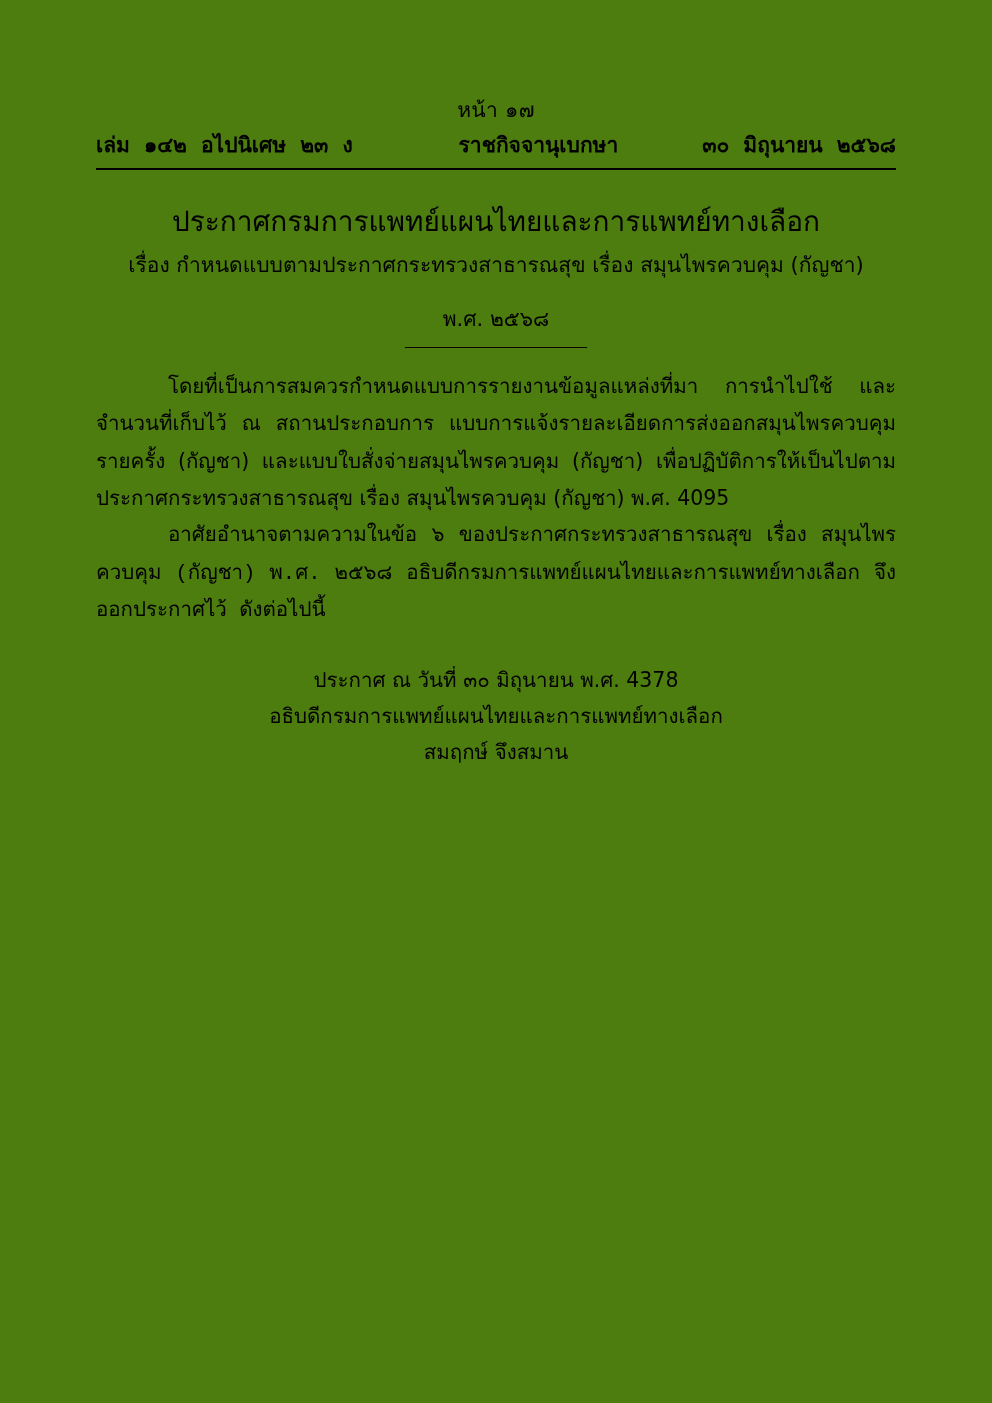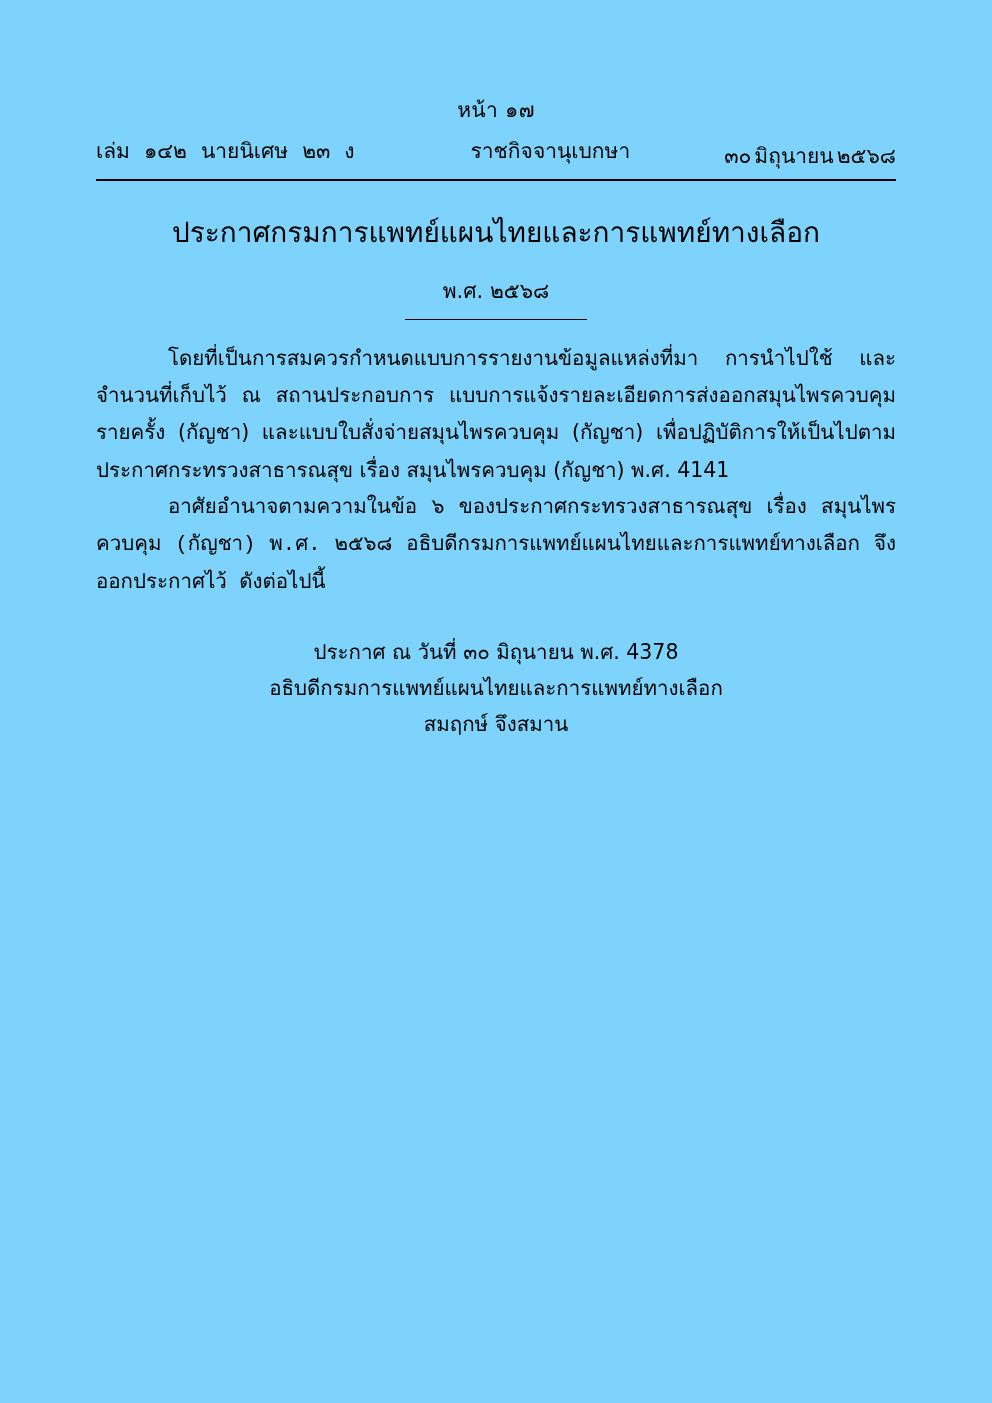--- a/index.html
+++ b/index.html
@@ -5,58 +5,58 @@
   html, body {
     margin: 0;
     padding: 0;
     background: #ffffff;
   }
   .page {
     position: relative;
     width: 992px;
     height: 1403px;
     margin: 0 auto;
-    background: #7dd3fc;
+    background: #4d7c0f;
     font-family: "DejaVu Sans", "Liberation Sans", sans-serif;
     color: #000000;
     box-sizing: border-box;
   }
   .content {
     position: absolute;
     left: 96px;
     top: 96px;
     width: 800px;
   }
   
   .page-number {
     text-align: center;
     font-size: 21px;
     line-height: 1.35;
     letter-spacing: 0.3px;
   }
   .header-row {
     display: flex;
-    align-items: center;
+    align-items: flex-start;
     justify-content: space-between;
     font-size: 21px;
     margin-top: 4px;
     white-space: nowrap;
+    font-weight: bold;
   }
   .header-left {
     display: flex;
     gap: 14px;
   }
   .header-center {
     flex: 0 0 auto;
     margin-left: 22px;
   }
   .header-right {
     display: flex;
-    gap: 3px;
-    margin-top: 11px;
+    gap: 14px;
   }
   .header-rule {
     border: 0;
     border-top: 2px solid #000;
     margin: 7px 0 0 0;
   }
   
   .title-main {
     text-align: center;
     font-size: 28px;
@@ -116,40 +116,41 @@
 
 <div class="page">
   <div class="content">
 
     <div class="page-number">หน้า ๑๗</div>
 
     <div class="header-row">
       <div class="header-left">
         <span>เล่ม</span>
         <span>๑๔๒</span>
-        <span>นายนิเศษ</span>
+        <span>อไปนิเศษ</span>
         <span>๒๓</span>
         <span>ง</span>
       </div>
       <div class="header-center">ราชกิจจานุเบกษา</div>
       <div class="header-right">
         <span>๓๐</span>
         <span>มิถุนายน</span>
         <span>๒๕๖๘</span>
       </div>
     </div>
 
     <hr class="header-rule">
 
     <div class="title-main">ประกาศกรมการแพทย์แผนไทยและการแพทย์ทางเลือก</div>
+    <div class="title-sub">เรื่อง กำหนดแบบตามประกาศกระทรวงสาธารณสุข เรื่อง สมุนไพรควบคุม (กัญชา)</div>
     <div class="title-year">พ.ศ. ๒๕๖๘</div>
     <hr class="title-rule">
 
     <div class="body-block">
-      <p class="para last-line-left">โดยที่เป็นการสมควรกำหนดแบบการรายงานข้อมูลแหล่งที่มา การนำไปใช้ และจำนวนที่เก็บไว้ ณ สถานประกอบการ แบบการแจ้งรายละเอียดการส่งออกสมุนไพรควบคุมรายครั้ง (กัญชา) และแบบใบสั่งจ่ายสมุนไพรควบคุม (กัญชา) เพื่อปฏิบัติการให้เป็นไปตามประกาศกระทรวงสาธารณสุข เรื่อง สมุนไพรควบคุม (กัญชา) พ.ศ. 4141</p>
+      <p class="para last-line-left">โดยที่เป็นการสมควรกำหนดแบบการรายงานข้อมูลแหล่งที่มา การนำไปใช้ และจำนวนที่เก็บไว้ ณ สถานประกอบการ แบบการแจ้งรายละเอียดการส่งออกสมุนไพรควบคุมรายครั้ง (กัญชา) และแบบใบสั่งจ่ายสมุนไพรควบคุม (กัญชา) เพื่อปฏิบัติการให้เป็นไปตามประกาศกระทรวงสาธารณสุข เรื่อง สมุนไพรควบคุม (กัญชา) พ.ศ. 4095</p>
       <p class="para last-line-left">อาศัยอำนาจตามความในข้อ ๖ ของประกาศกระทรวงสาธารณสุข เรื่อง สมุนไพรควบคุม (กัญชา) พ.ศ. ๒๕๖๘ อธิบดีกรมการแพทย์แผนไทยและการแพทย์ทางเลือก จึงออกประกาศไว้ ดังต่อไปนี้</p>
     </div>
 
     <div class="sig-block">
       <div class="sig-line">ประกาศ ณ วันที่ ๓๐ มิถุนายน พ.ศ. 4378</div>
       <div class="sig-line">อธิบดีกรมการแพทย์แผนไทยและการแพทย์ทางเลือก</div>
       <div class="sig-line">สมฤกษ์ จึงสมาน</div>
     </div>
 
   </div>

